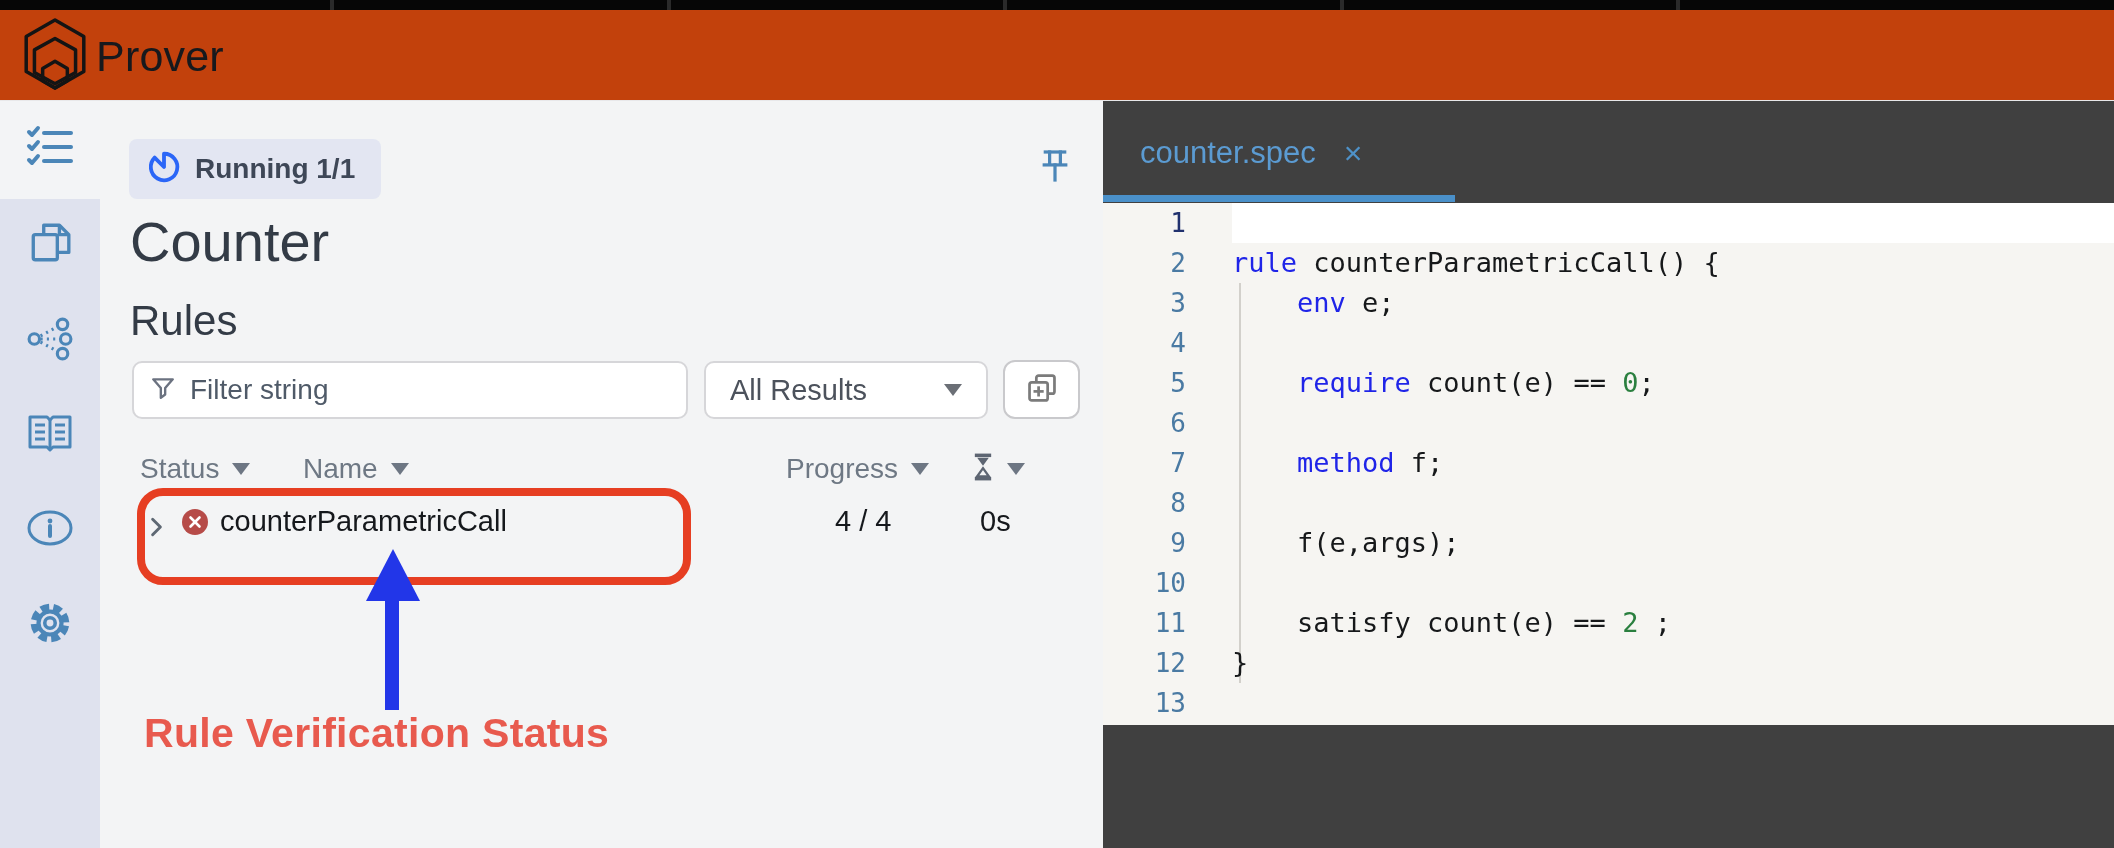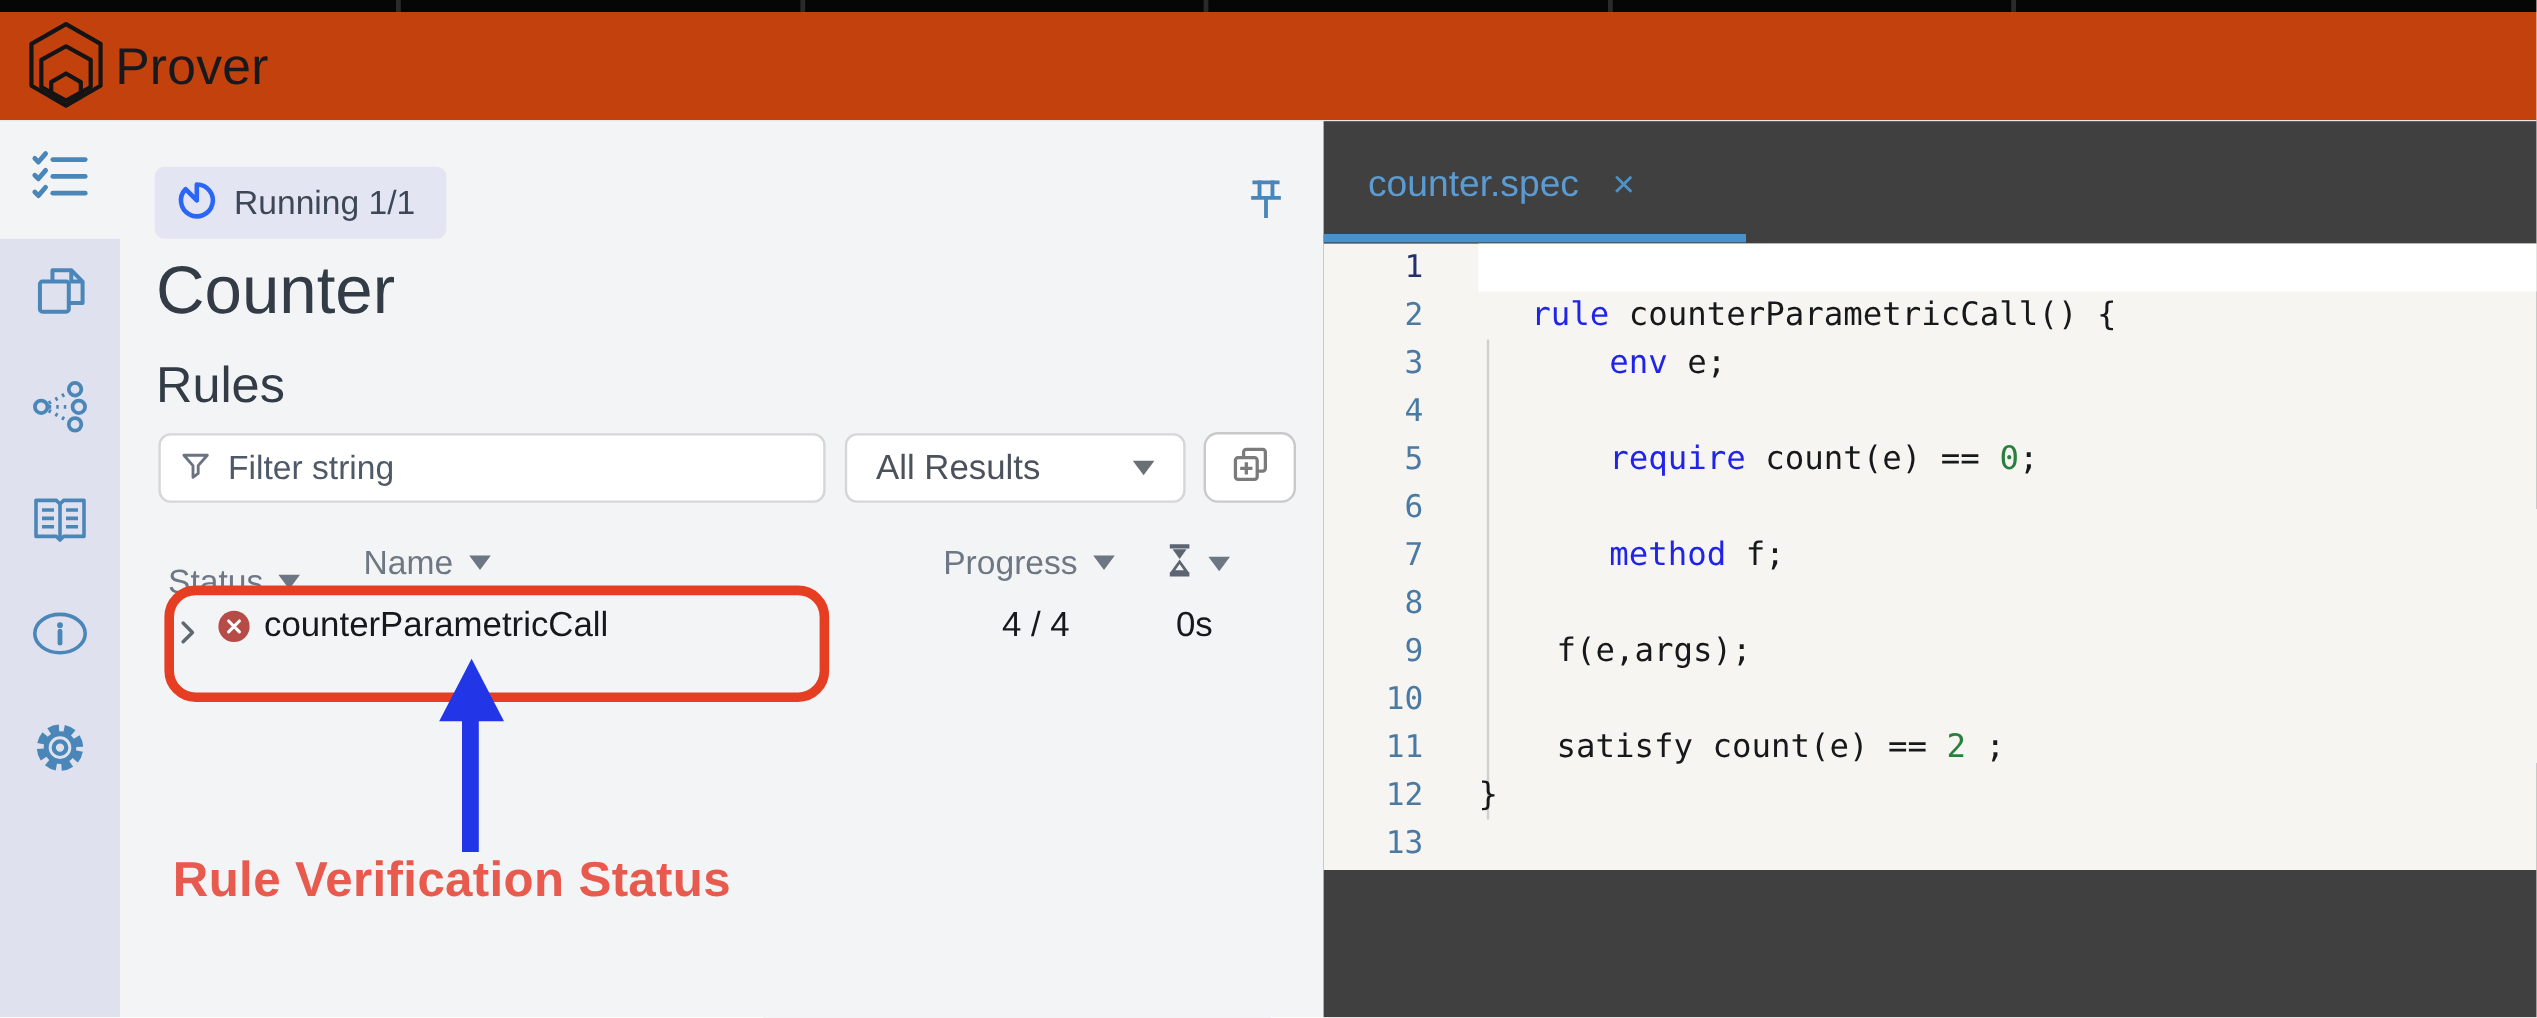--- a/index.html
+++ b/index.html
@@ -18,37 +18,37 @@
   .brand-text { font-size:43px; font-weight:500; color:#17191d; letter-spacing:0.2px; }
 
   
   .sidebar { position:absolute; left:0; top:101px; width:100px; height:747px; background:#dfe2ee; }
   .sidebar-top { position:absolute; left:0; top:0; width:100px; height:98px; background:#f3f4f6; }
   .side-item { position:absolute; left:0; width:100px; height:70px; display:flex; align-items:center; justify-content:center; cursor:pointer; }
 
   
   .main-panel { position:absolute; left:100px; top:101px; width:1003px; height:747px; background:#f3f4f5; }
   .badge { position:absolute; left:29px; top:38px; height:60px; display:inline-flex; align-items:center; gap:14px; padding:0 26px 0 18px; background:#e3e6f2; border-radius:8px; }
-  .badge-text { font-size:28px; color:#3e4757; font-weight:400; }
+  .badge-text { font-size:28px; color:#3e4757; font-weight:700; }
   .pin-btn { position:absolute; left:933px; top:45px; width:44px; height:44px; display:flex; align-items:center; justify-content:center; cursor:pointer; }
   .page-title { position:absolute; left:30px; top:108px; font-size:56px; font-weight:500; color:#333b46; }
   .section-title { position:absolute; left:30px; top:196px; font-size:42px; font-weight:500; color:#333b46; }
 
   .filter-box { position:absolute; left:32px; top:260px; width:556px; height:58px; background:#ffffff; border:2px solid #d6d6d9; border-radius:10px; display:flex; align-items:center; padding:0 14px 0 16px; gap:12px; }
   .filter-input { flex:1; border:none; outline:none; font-size:28px; color:#2e353f; background:transparent; font-family:"Liberation Sans",sans-serif; }
   .filter-input::placeholder { color:#4f5a68; opacity:1; }
 
   .select-box { position:absolute; left:604px; top:260px; width:284px; height:58px; background:#ffffff; border:2px solid #d6d6d9; border-radius:10px; display:flex; align-items:center; padding:0 24px; cursor:pointer; }
   .select-value { font-size:29px; color:#4c525c; flex:1; }
   .icon-btn { position:absolute; left:903px; top:259px; width:77px; height:59px; background:#ffffff; border:2px solid #c9c9cc; border-radius:12px; display:flex; align-items:center; justify-content:center; cursor:pointer; }
 
   .caret { width:0; height:0; border-left:9px solid transparent; border-right:9px solid transparent; border-top:12px solid #6d7683; }
   .col-head { position:absolute; top:352px; display:flex; align-items:center; gap:13px; cursor:pointer; }
   .col-label { font-size:28px; color:#6e7884; }
-  .head-status { left:40px;margin-top:16px; } .head-name { left:203px; } .head-progress { left:686px; } .head-time { left:872px; }
+  .head-status { left:40px; } .head-name { left:203px; } .head-progress { left:686px; } .head-time { left:872px; }
 
   .rule-row { position:absolute; left:20px; top:404px; width:1003px; height:56px; cursor:pointer; }
   .row-chevron { position:absolute; left:30px; top:12px; }
   .err-badge { position:absolute; left:62px; top:4px; width:26px; height:26px; border-radius:50%; background:#b64b48; display:flex; align-items:center; justify-content:center; }
   .row-name { position:absolute; left:100px; top:0px; font-size:29px; color:#15181c; }
   .row-progress { position:absolute; left:715px; top:0px; font-size:29px; color:#15181c; }
   .row-time { position:absolute; left:860px; top:0px; font-size:29px; color:#15181c; }
 
   
   .anno-rect { position:absolute; left:37px; top:387px; width:554px; height:97px; border:8px solid #e63e22; border-radius:26px; pointer-events:none; }
@@ -64,21 +64,21 @@
   .tab-underline { position:absolute; left:0; top:94px; width:352px; height:7px; background:#4a90c9; }
 
   .code-area { position:absolute; left:0; top:102px; width:1011px; height:522px; background:#f6f5f2; }
   .line1-highlight { position:absolute; left:129px; top:0; right:0; height:40px; background:#ffffff; }
   .indent-guide { position:absolute; left:136px; top:80px; width:2px; height:400px; background:#d2d0cb; }
   .gutter { position:absolute; left:0; top:0; width:97px; }
   .gut-num { height:40px; line-height:40px; text-align:right; padding-right:14px; font-family:"DejaVu Sans Mono",monospace; font-size:26px; color:#4a7aa3; }
   .gut-num.first { color:#21316e; }
   .code-lines { position:absolute; left:129px; top:0; right:0; cursor:text; }
   .code-line { height:40px; line-height:40px; white-space:pre; font-family:"DejaVu Sans Mono",monospace; font-size:27px; color:#16181a; }
-  .tok-kw { color:#1f24e8;margin-left:44px; }
+  .tok-kw { color:#1f24e8; }
   .tok-pl { color:#16181a; }
   .tok-num { color:#2a7f3f; }
 </style>
 </head>
 <body>
 
 <div id="app">
 
   <div class="top-strip">
     <div class="notch" style="left:330px"></div>

